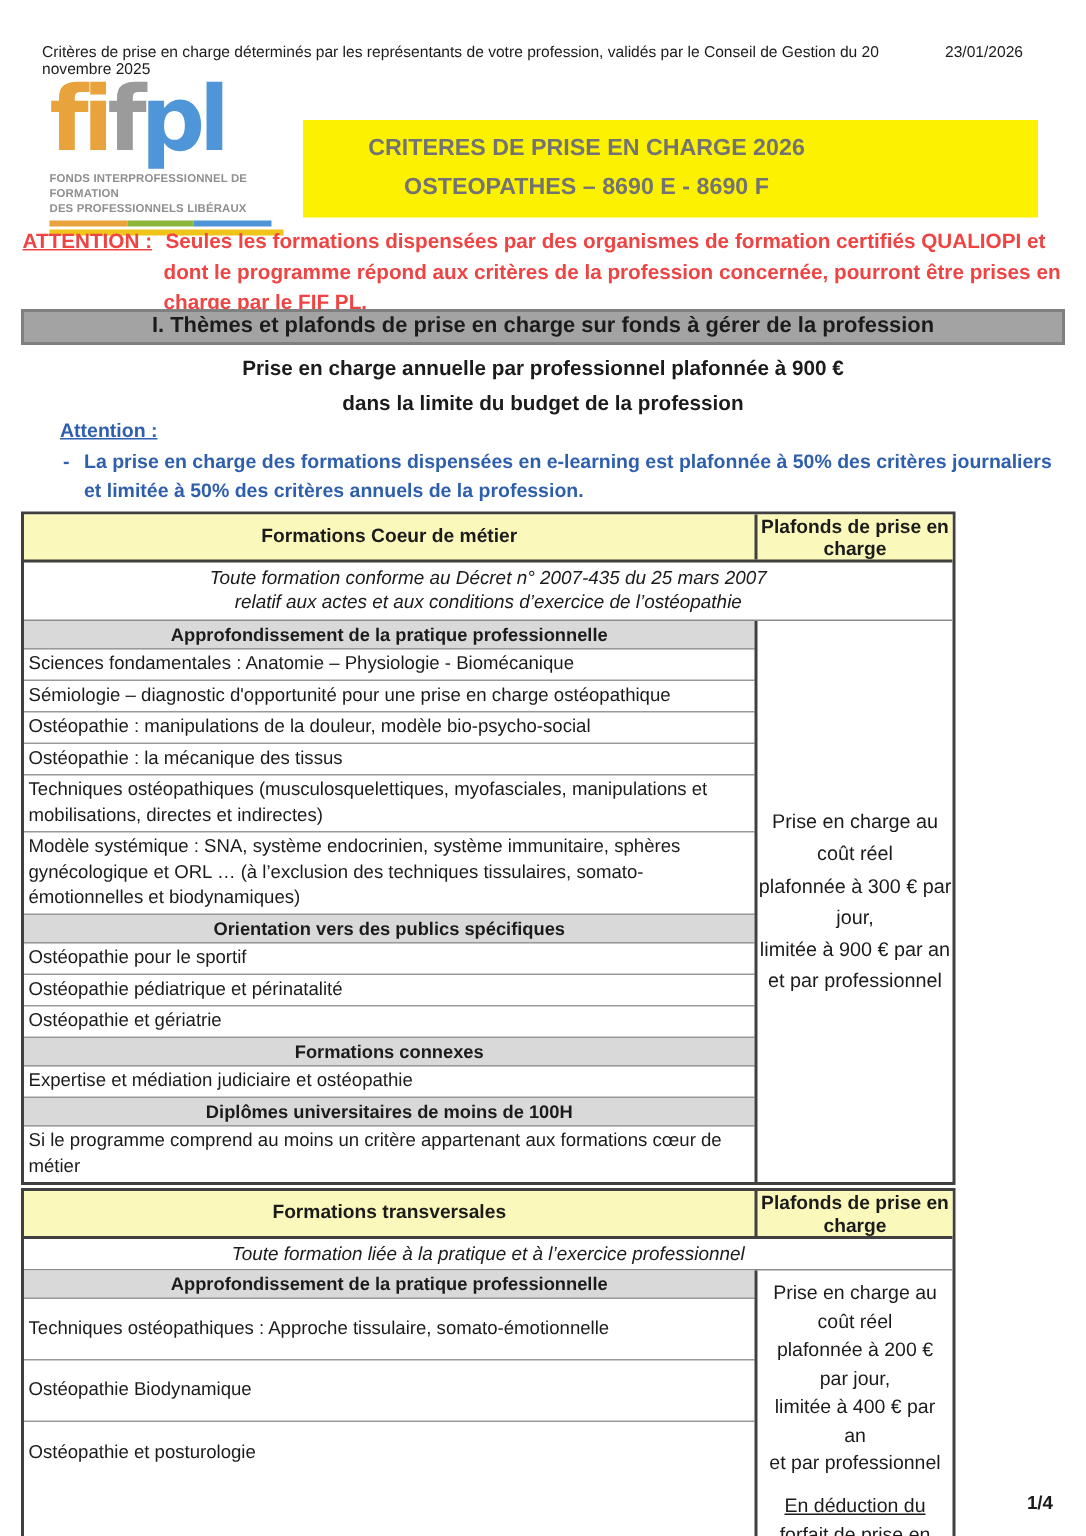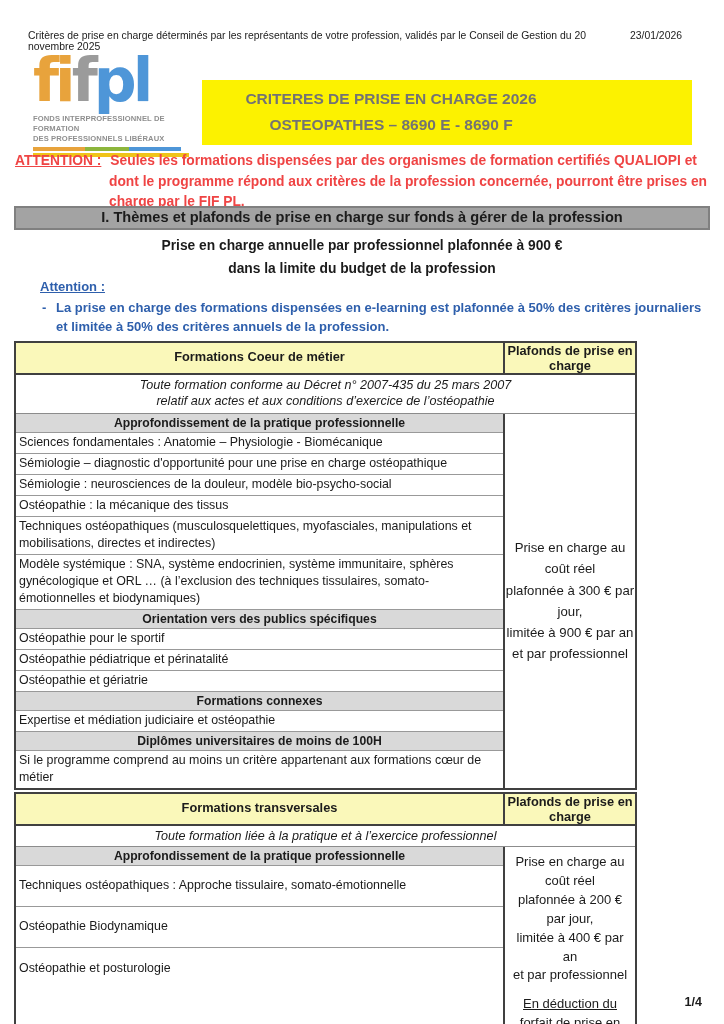--- a/index.html
+++ b/index.html
@@ -108,21 +108,21 @@
   </div>
   <div class="tscope">
     <div>Toute formation conforme au Décret n° 2007-435 du 25 mars 2007</div>
     <div>relatif aux actes et aux conditions d’exercice de l’ostéopathie</div>
   </div>
   <div class="tbody">
     <div class="tleft">
       <div class="row section">Approfondissement de la pratique professionnelle</div>
       <div class="row item">Sciences fondamentales : Anatomie – Physiologie - Biomécanique</div>
       <div class="row item">Sémiologie – diagnostic d'opportunité pour une prise en charge ostéopathique</div>
-      <div class="row item">Sémiologie : neurosciences de la douleur, modèle bio-psycho-social</div>
+      <div class="row item">Ostéopathie : manipulations de la douleur, modèle bio-psycho-social</div>
       <div class="row item">Ostéopathie : la mécanique des tissus</div>
       <div class="row item">Techniques ostéopathiques (musculosquelettiques, myofasciales, manipulations et mobilisations, directes et indirectes)</div>
       <div class="row item">Modèle systémique : SNA, système endocrinien, système immunitaire, sphères gynécologique et ORL … (à l’exclusion des techniques tissulaires, somato-émotionnelles et biodynamiques)</div>
       <div class="row section">Orientation vers des publics spécifiques</div>
       <div class="row item">Ostéopathie pour le sportif</div>
       <div class="row item">Ostéopathie pédiatrique et périnatalité</div>
       <div class="row item">Ostéopathie et gériatrie</div>
       <div class="row section">Formations connexes</div>
       <div class="row item">Expertise et médiation judiciaire et ostéopathie</div>
       <div class="row section">Diplômes universitaires de moins de 100H</div>

